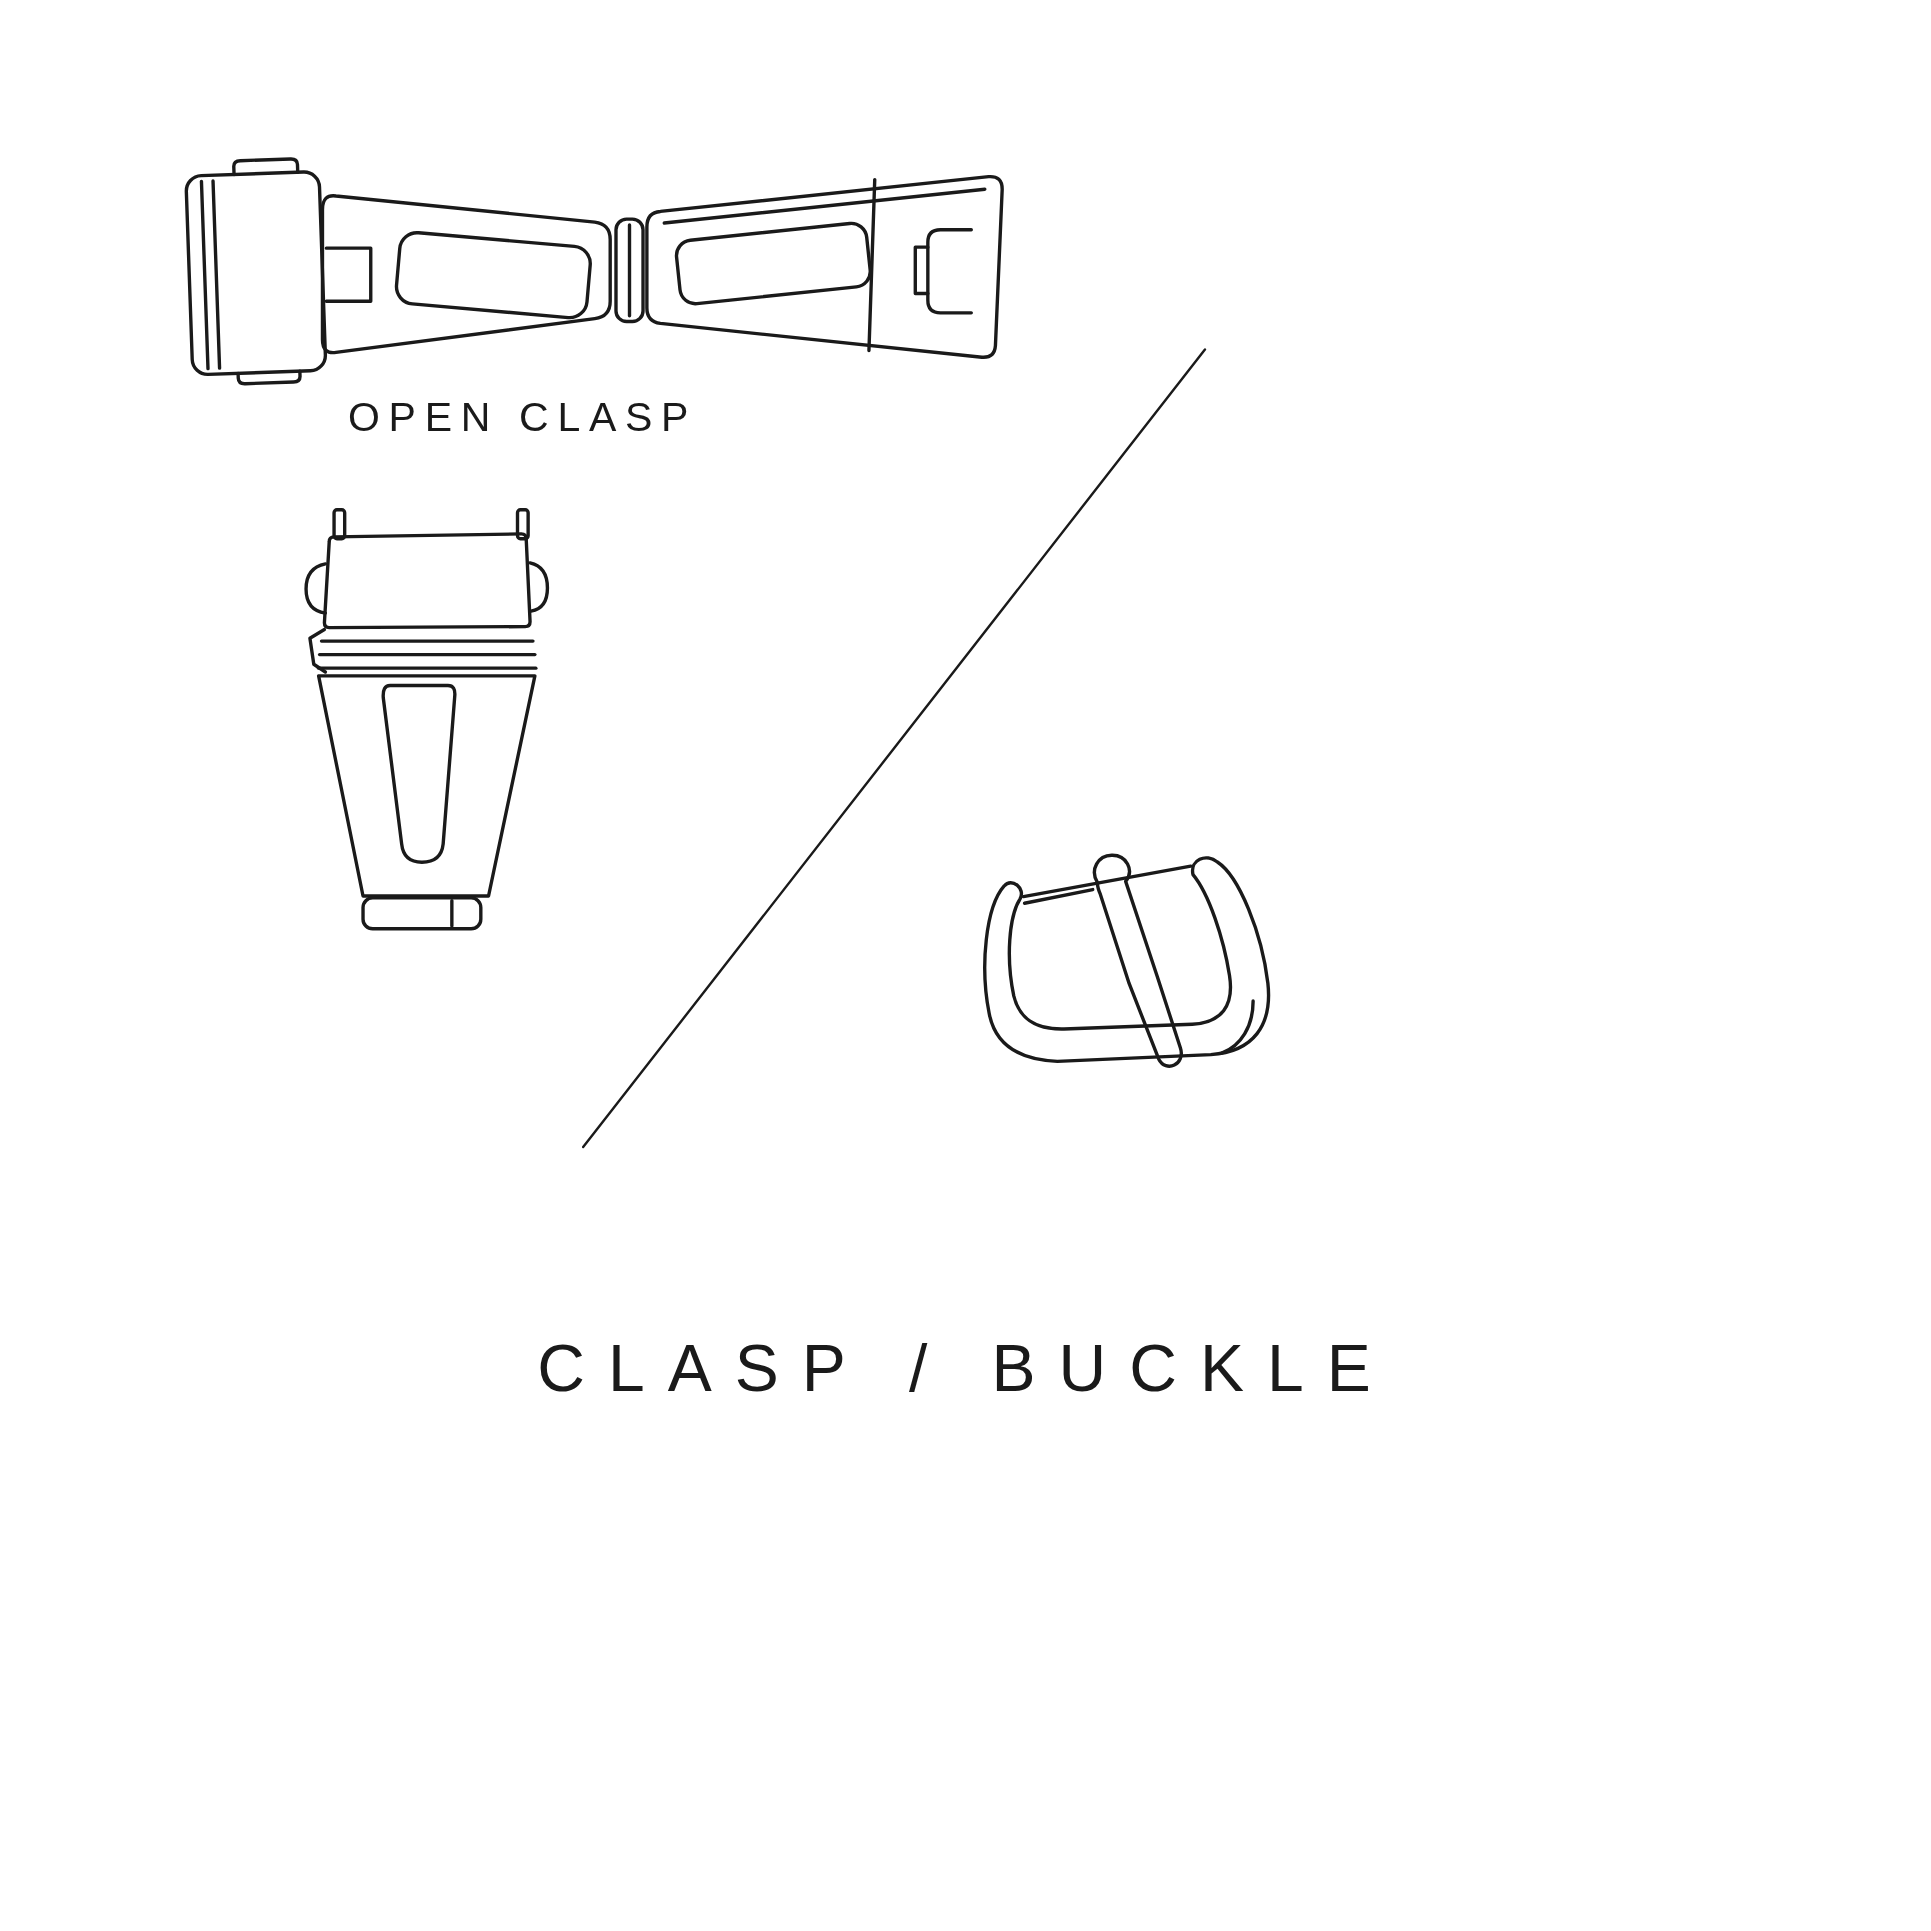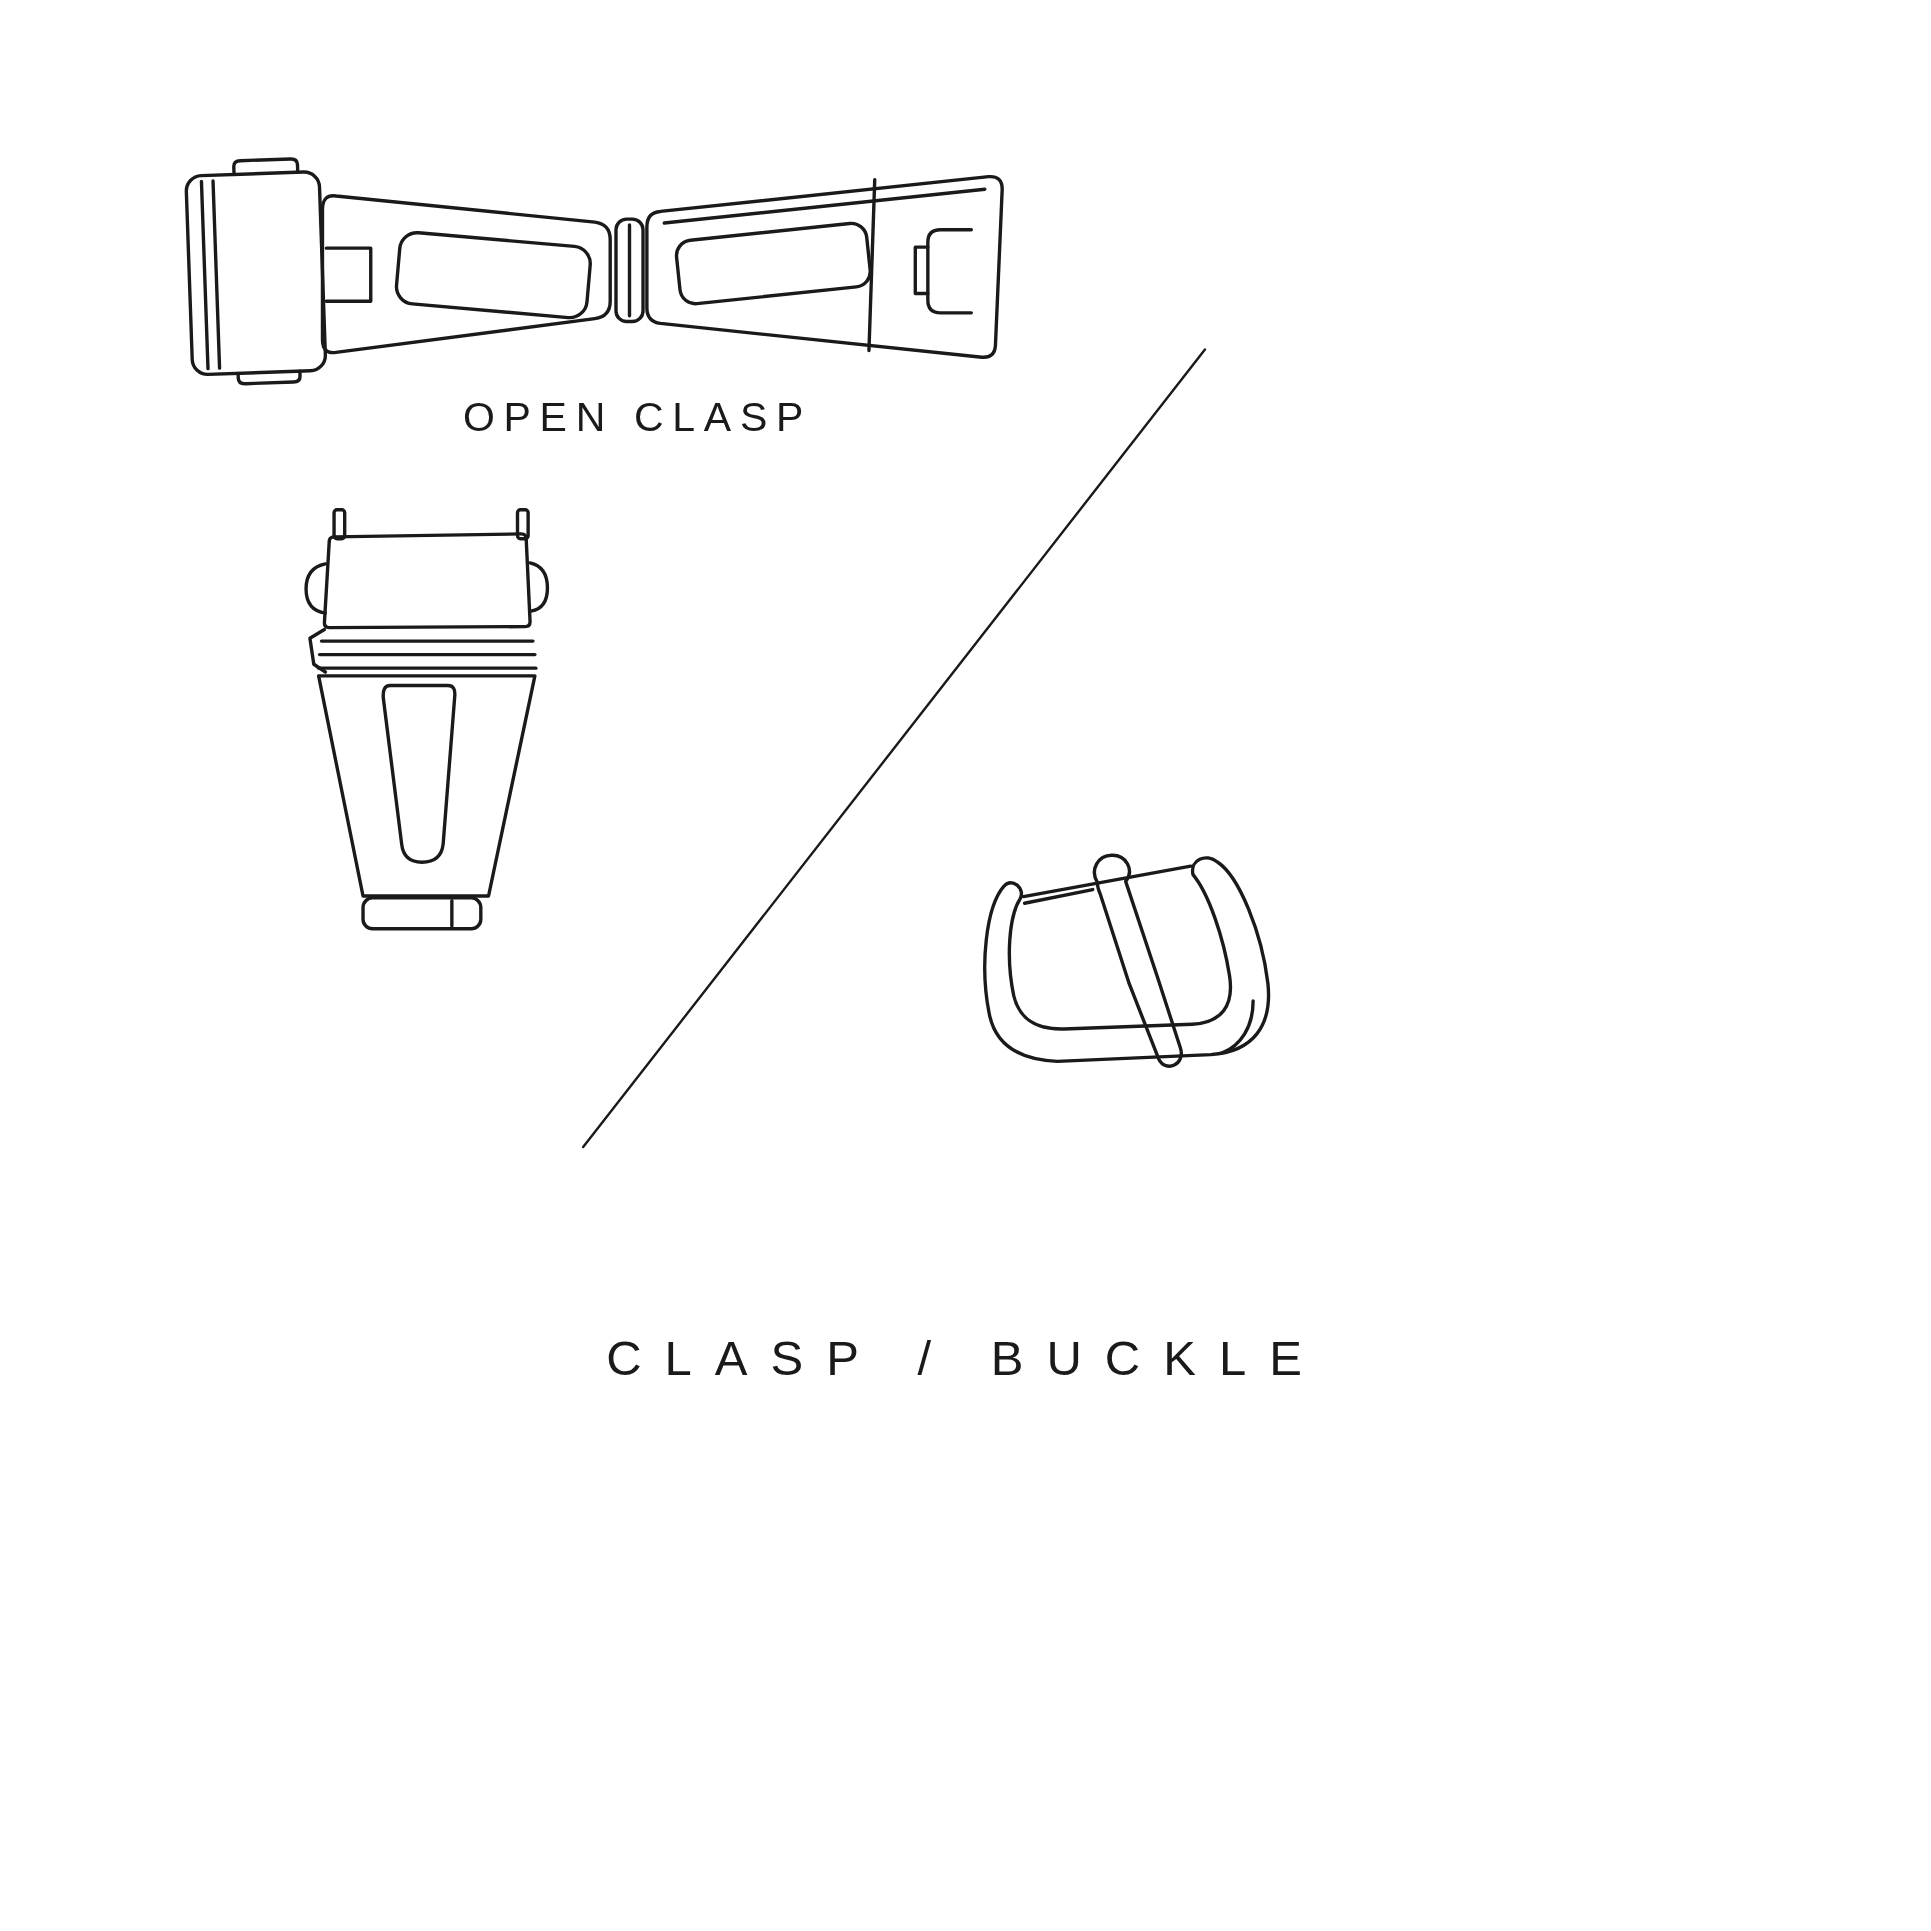--- a/index.html
+++ b/index.html
@@ -17,36 +17,36 @@
     overflow: hidden;
   }
   svg.artwork {
     position: absolute;
     inset: 0;
     width: 1931px;
     height: 1931px;
   }
   .caption {
     position: absolute;
-    text-align: center;
+    text-align: left;
     font-size: 41px;
     letter-spacing: 8.7px;
     font-weight: 400;
     color: #1a1a1a;
     white-space: nowrap;
   }
   .caption.open-clasp { left: 348px; top: 394px; width: 579px; }
   .caption.closed     { left: 174px; top: 964px; width: 483px; }
   .page-title {
     position: absolute;
     left: 0;
     top: 1330px;
     width: 1931px;
     text-align: center;
-    font-size: 49px;
+    font-size: 66px;
     letter-spacing: 23px;
     font-weight: 400;
     color: #1a1a1a;
     white-space: nowrap;
   }
 </style>
 </head>
 <body>
 
 <div class="canvas">

